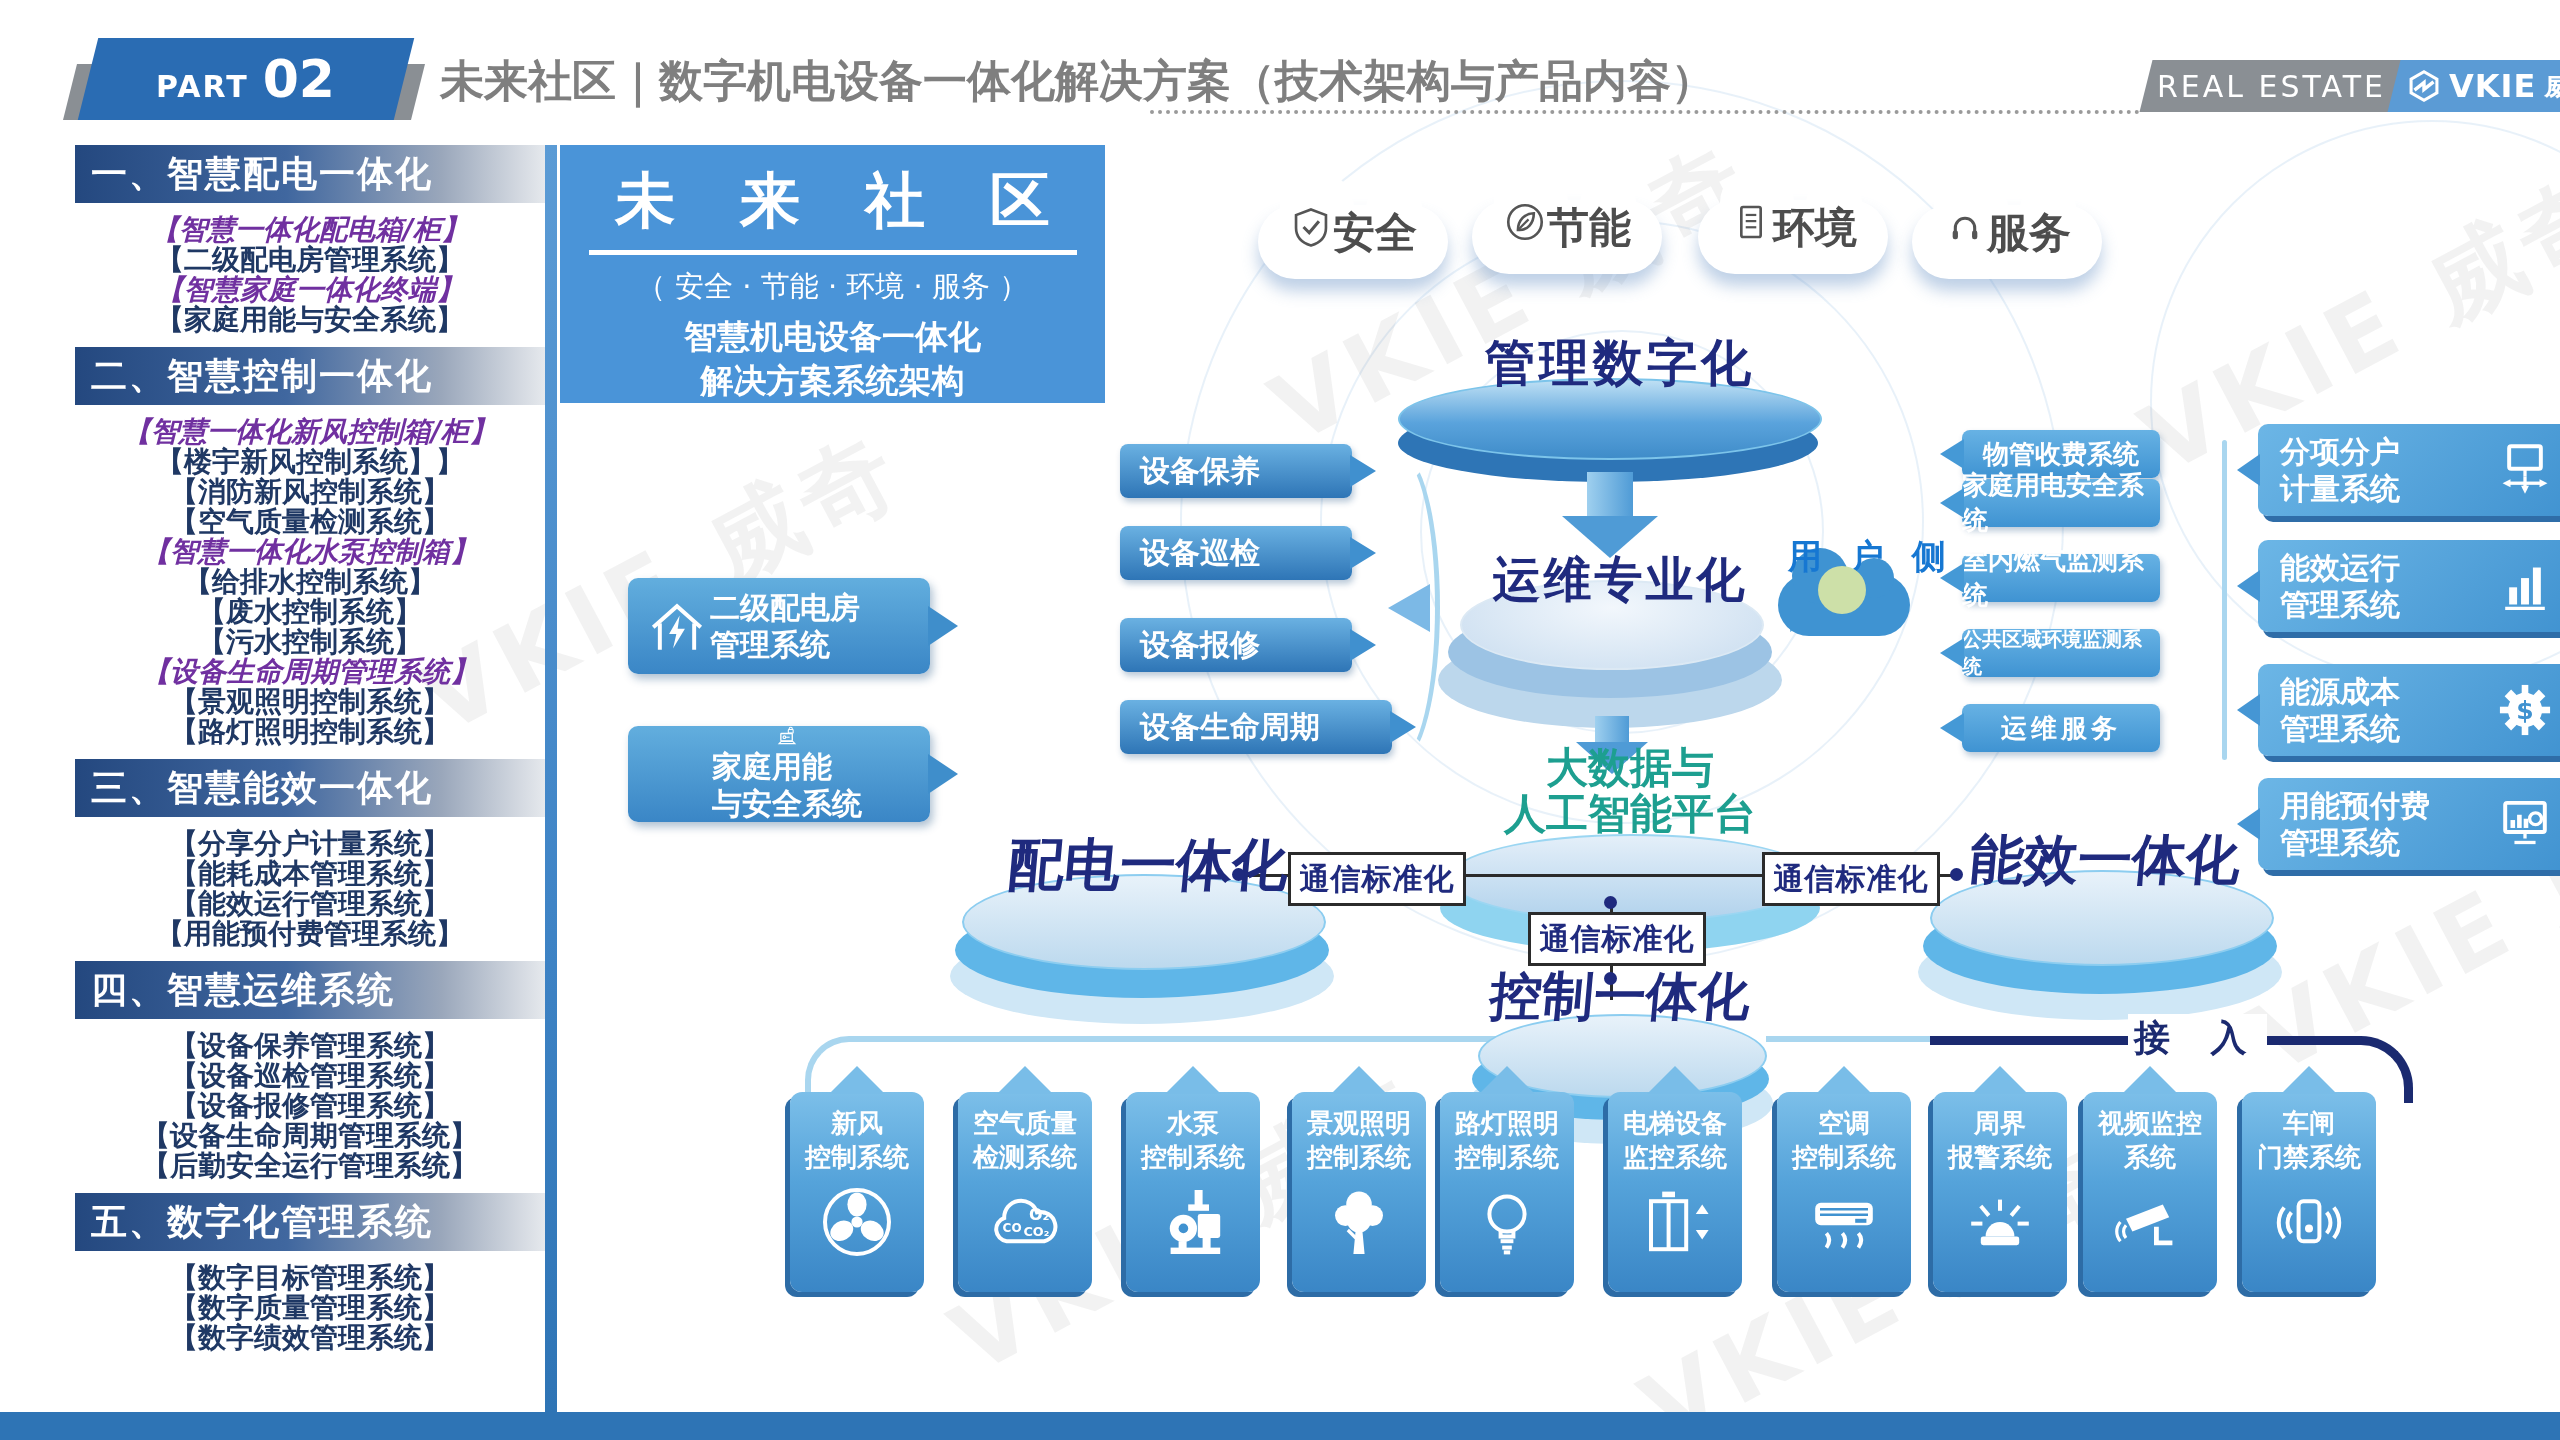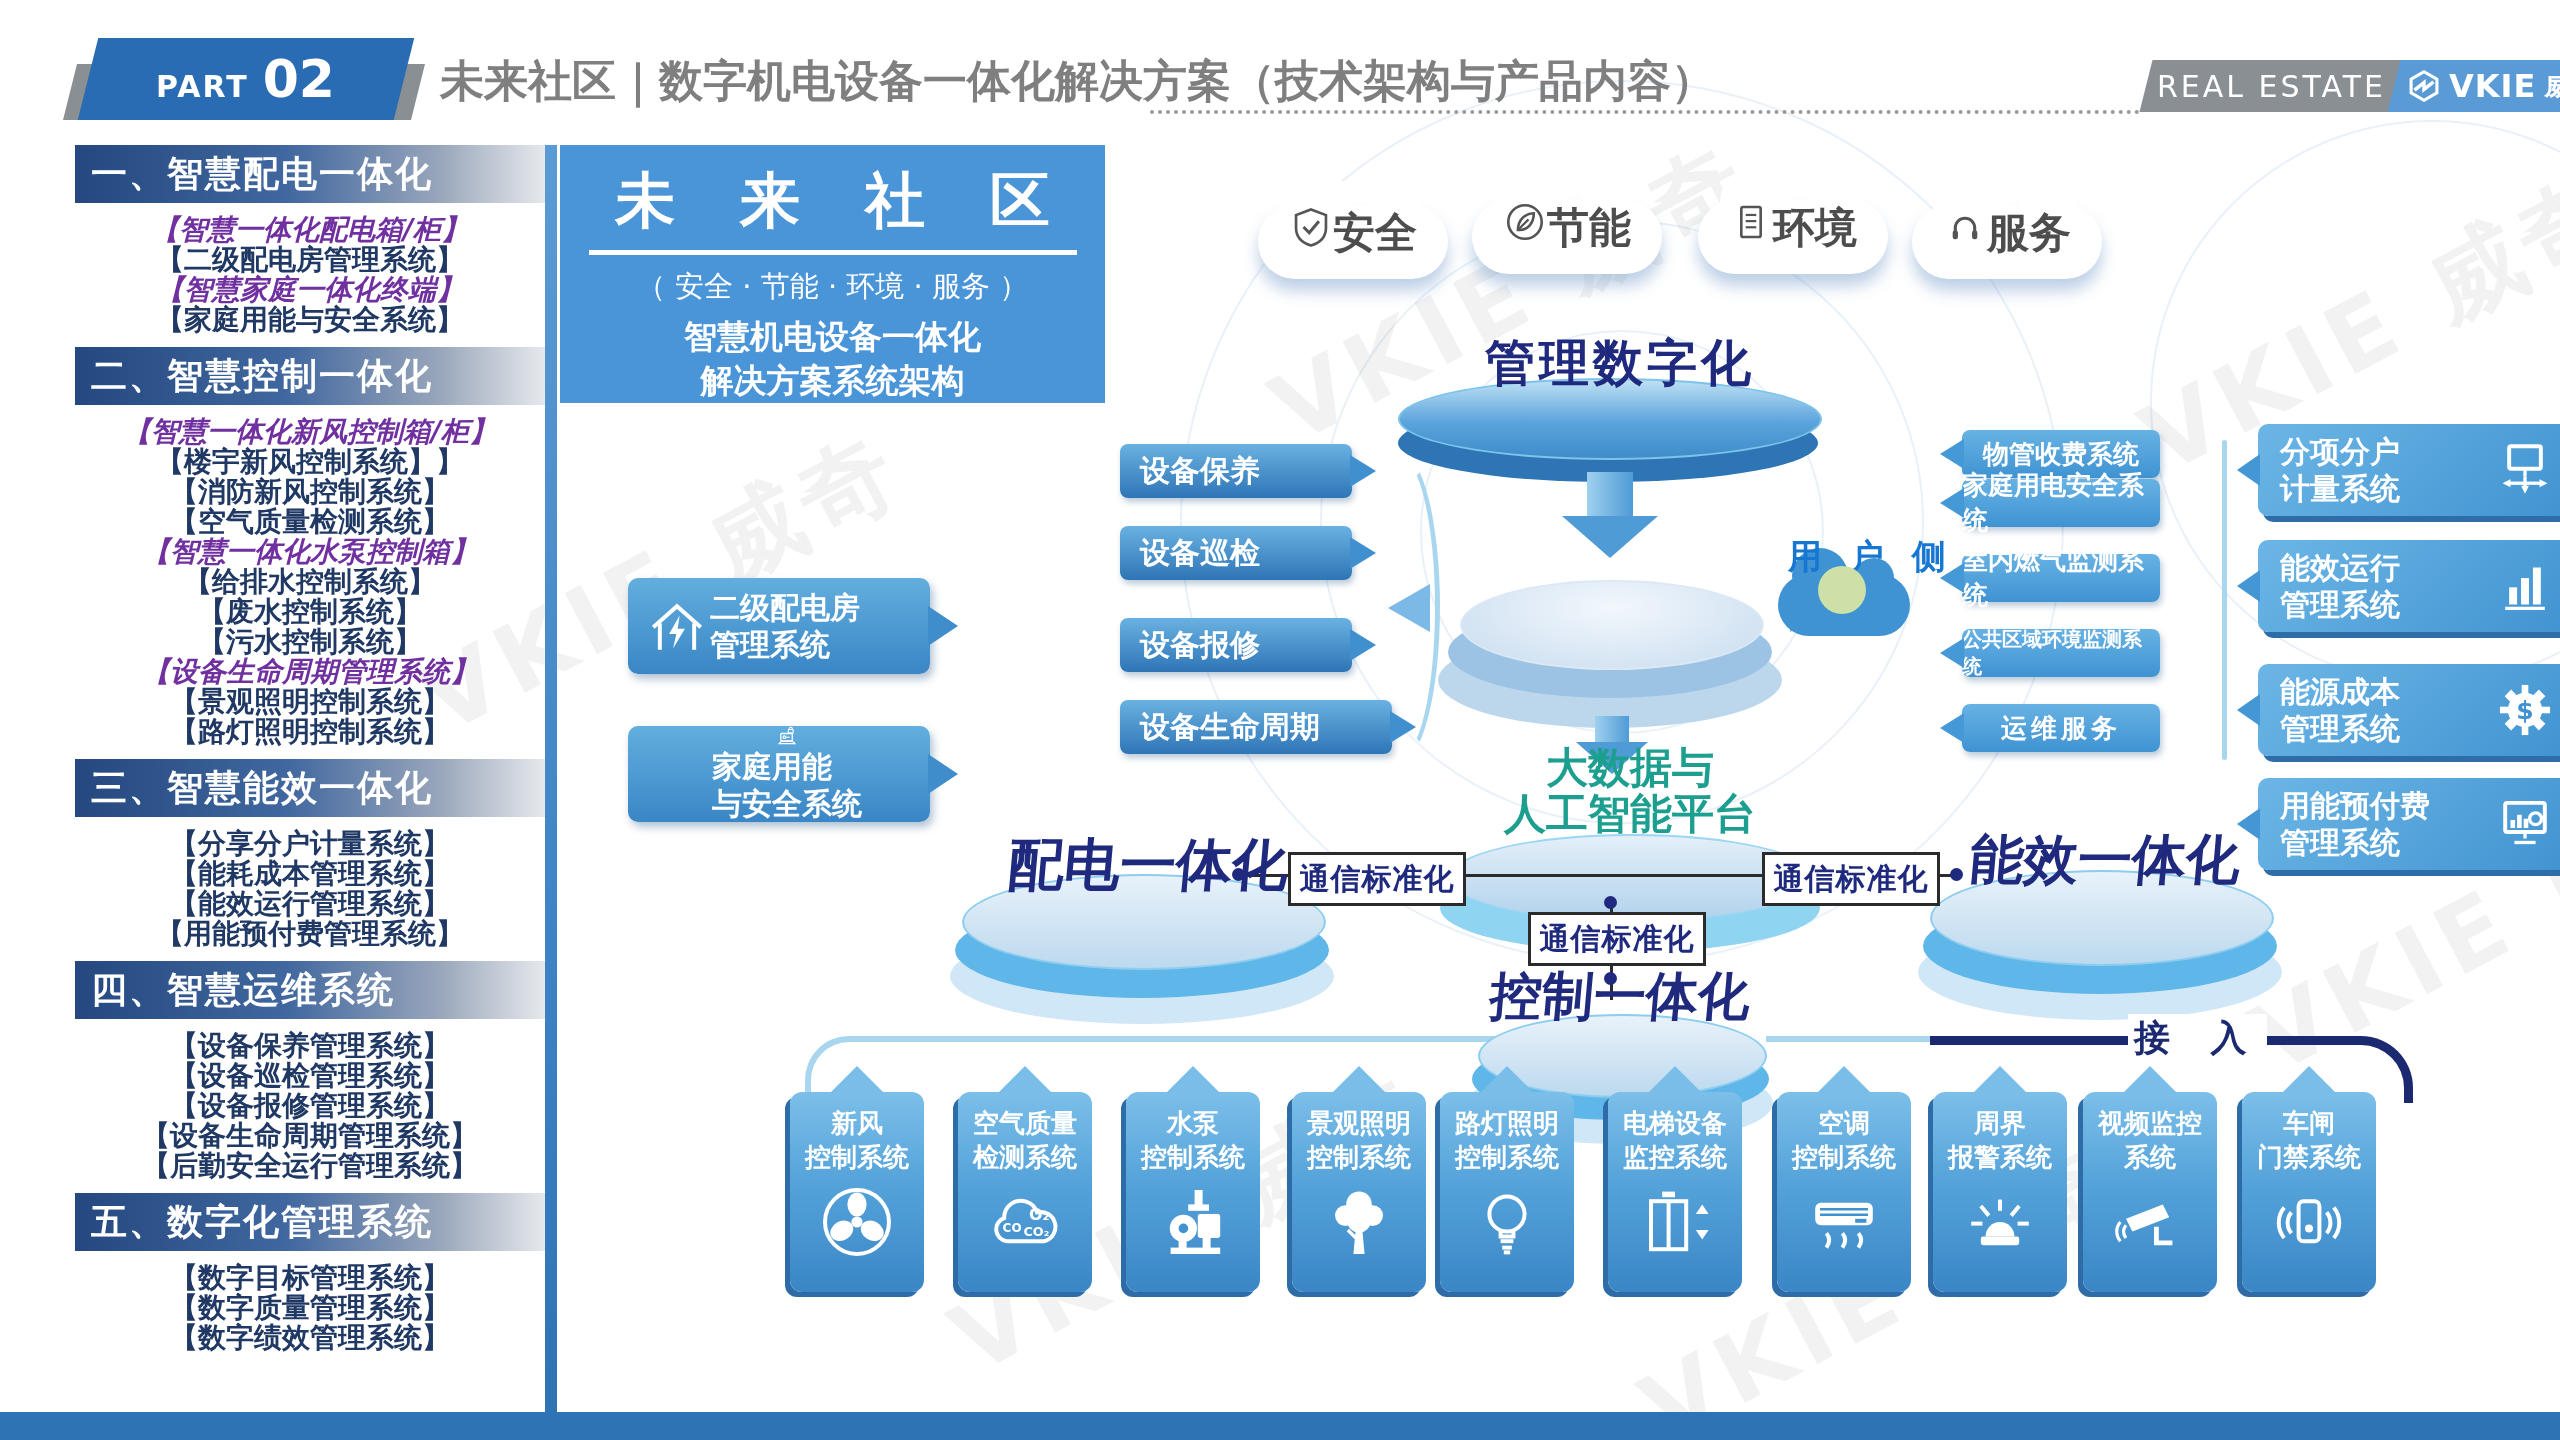--- a/index.html
+++ b/index.html
@@ -273,20 +273,21 @@
 
   <div class="disk-text navy" style="left:1420px;top:330px;width:400px;font-size:50px;letter-spacing:4px;">管理数字化</div>
   <div class="ellipse" style="left:1398px;top:404px;width:420px;height:78px;background:#2e75b6;z-index:2;"></div>
   <div class="ellipse" style="left:1398px;top:378px;width:420px;height:78px;background:linear-gradient(180deg,#bfe0f4,#5aa3dc 55%,#3f8cc9);border:2px solid #7cc4ea;z-index:3;"></div>
 
   <div class="arrow-down" style="left:1562px;top:472px;">
     <div class="ad-shaft"></div>
       <div class="ad-head"></div>
   </div>
 
+  <div class="disk-text navy" style="left:1440px;top:548px;width:360px;font-size:48px;letter-spacing:3px;">运维专业化</div>
   <div class="ellipse" style="left:1438px;top:632px;width:344px;height:96px;background:#bcd7ec;z-index:2;"></div>
   <div class="ellipse" style="left:1448px;top:606px;width:324px;height:92px;background:#9cc3e4;z-index:3;"></div>
   <div class="ellipse" style="left:1460px;top:580px;width:300px;height:86px;background:radial-gradient(ellipse at 50% 30%,#f2f7fc,#c8dcef);border:2px solid #dce9f4;z-index:4;"></div>
   <div class="tri-left" style="left:1388px;top:584px;"></div>
   <div class="tri-right" style="left:1790px;top:584px;"></div>
 
   <div class="arrow-down small" style="left:1576px;top:716px;">
     <div class="ad-shaft"></div>
       <div class="ad-head"></div>
   </div>

